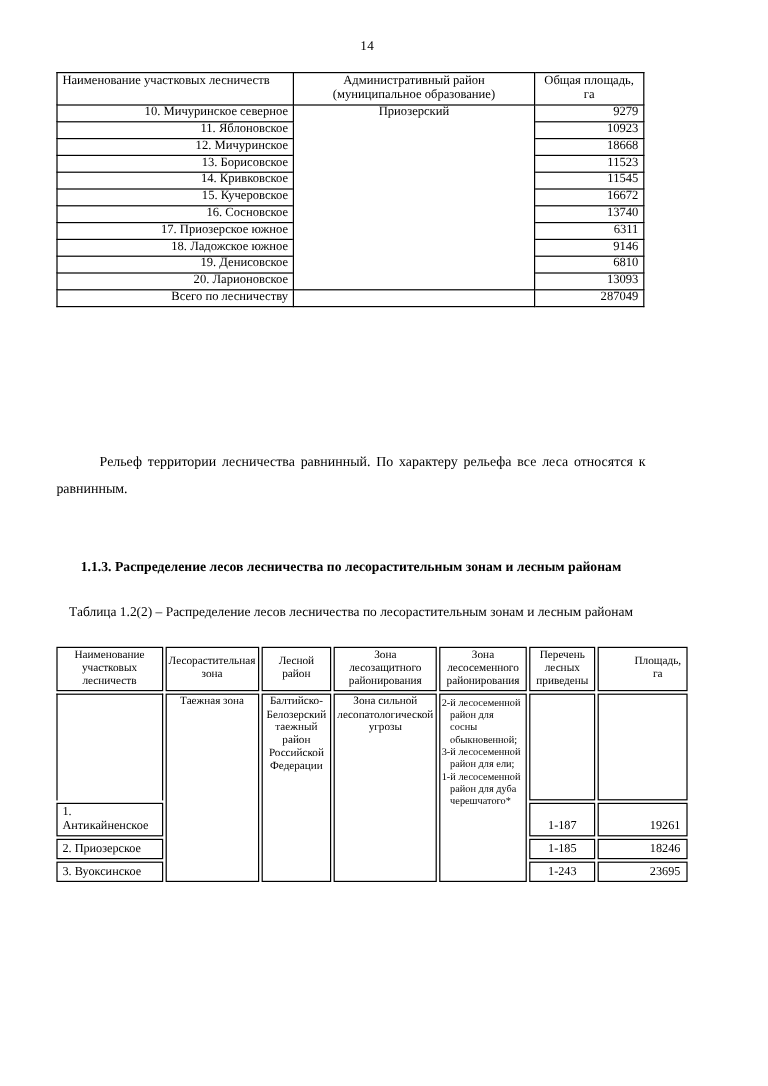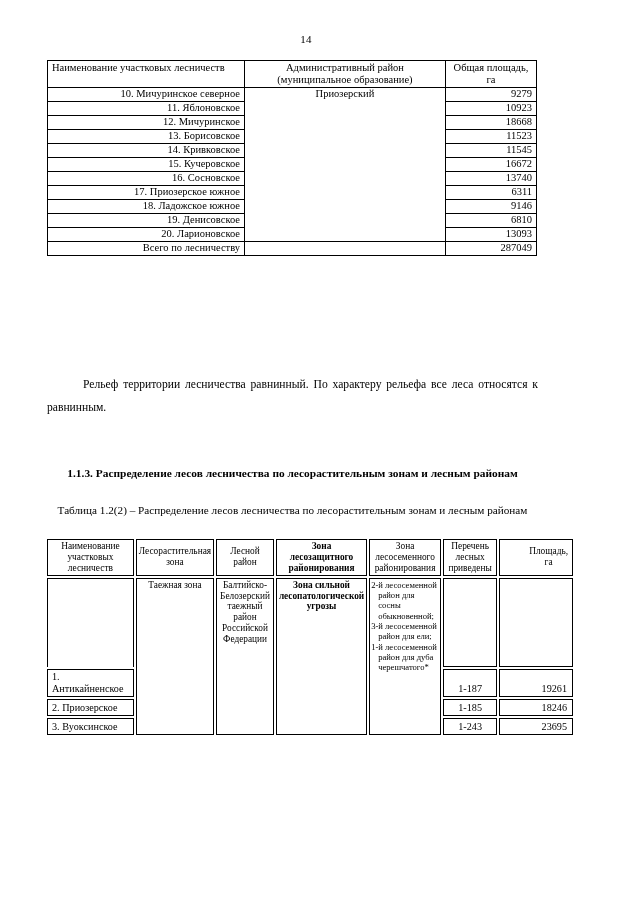--- a/index.html
+++ b/index.html
@@ -129,21 +129,21 @@
   #table2 td {
     border: 1px solid #000000;
     padding: 1px 2px;
     text-align: center;
     vertical-align: top;
     font-weight: normal;
   }
   #table2 .col-a { width: 120px; }
   #table2 .col-b { width: 42px; }
   #table2 .col-c { width: 63px; }
-  #table2 .col-d { width: 78px; font-weight: bold; }
+  #table2 .col-d { width: 78px; }
   #table2 .col-e { width: 89px; }
   #table2 .col-f { width: 76px; }
   #table2 .col-g { width: 62px; padding-left: 27px; }
 
   #table2 td.hd { vertical-align: middle; font-size: 9.4px; }
   #table2 td.bigcell { vertical-align: top; margin-top: 36px; }
   #table2 td.seedzone {
     text-align: left;
     vertical-align: top;
     font-size: 8.6px;

